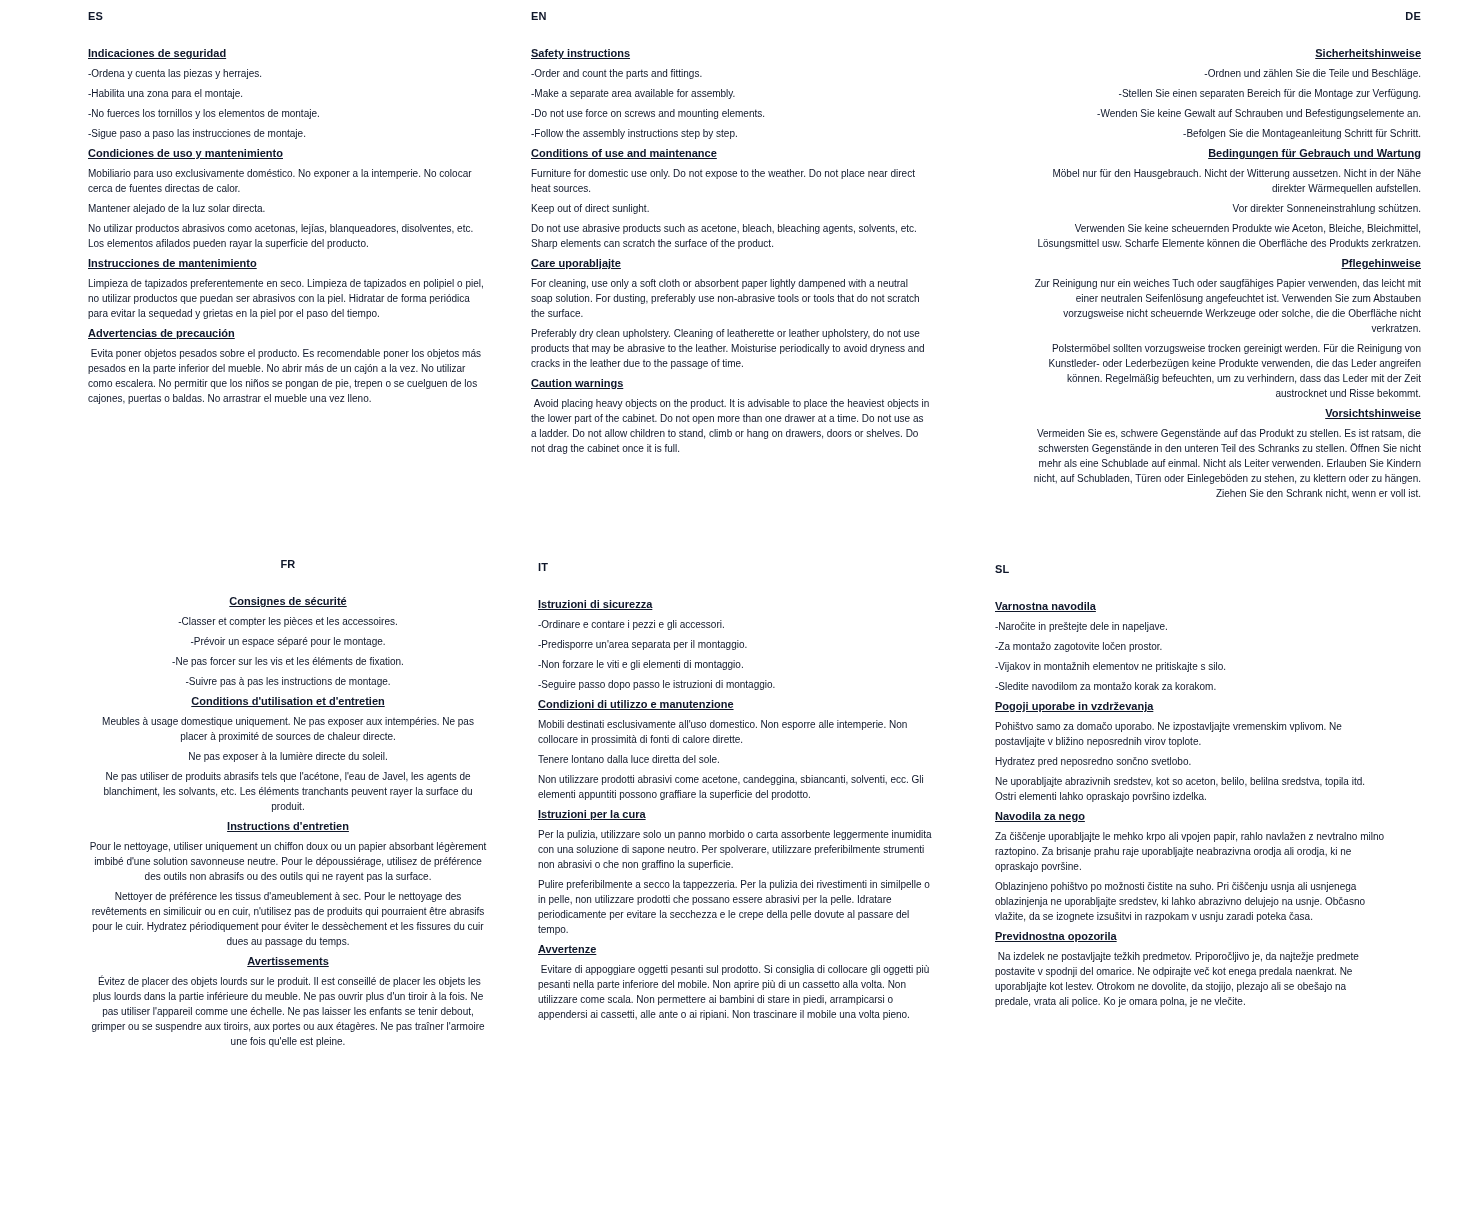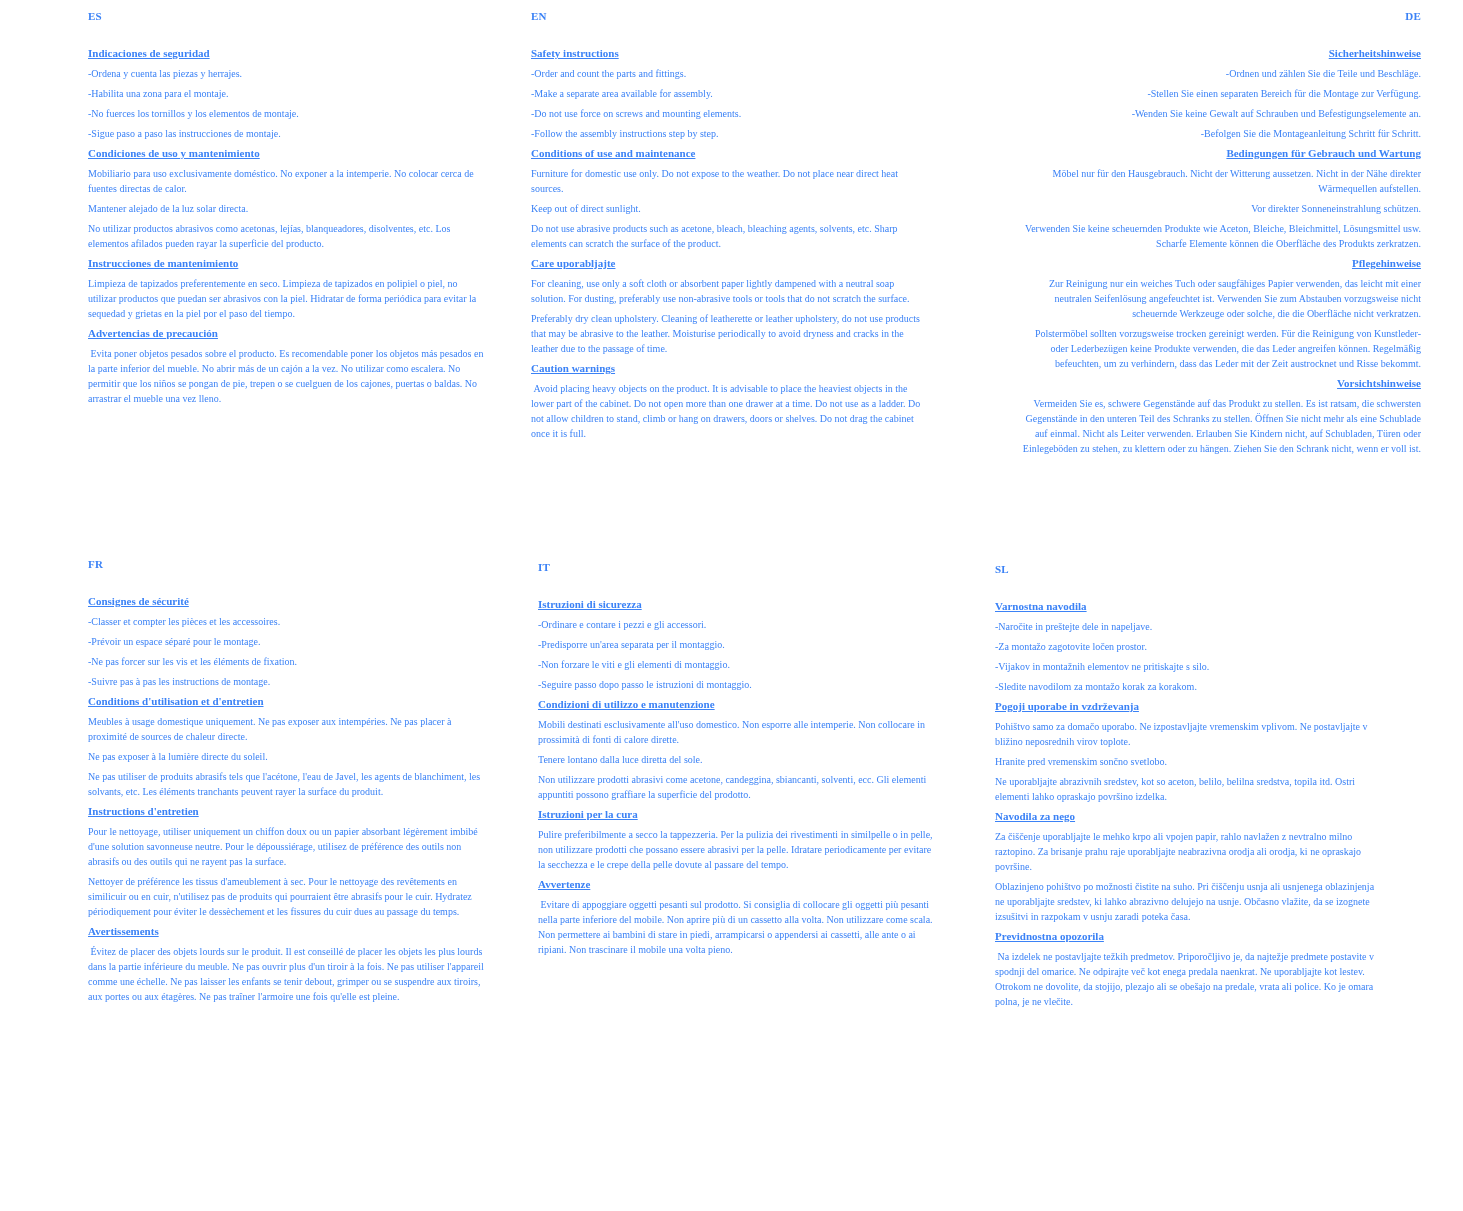--- a/index.html
+++ b/index.html
@@ -2,22 +2,22 @@
 <html><head>
 <meta charset="utf-8">
 <style>
   * { margin: 0; padding: 0; box-sizing: border-box; }
   html, body { background: #ffffff; }
   .page {
     position: relative;
     width: 1463px;
     height: 1211px;
     background: #ffffff;
-    color: #3b82f6;
-    font-family: Liberation Serif, serif;
+    color: #0f172a;
+    font-family: Liberation Sans, sans-serif;
     overflow: hidden;
   }
   .lang-section { position: absolute; }
   .lang-code {
     font-size: 11px;
     font-weight: bold;
     letter-spacing: 0.2px;
     margin-bottom: 24px;
   }
   .blocks h2.heading {
@@ -91,21 +91,21 @@
         <p class="para">Vor direkter Sonneneinstrahlung schützen.</p>
         <p class="para">Verwenden Sie keine scheuernden Produkte wie Aceton, Bleiche, Bleichmittel, Lösungsmittel usw. Scharfe Elemente können die Oberfläche des Produkts zerkratzen.</p>
         <h2 class="heading">Pflegehinweise</h2>
         <p class="para">Zur Reinigung nur ein weiches Tuch oder saugfähiges Papier verwenden, das leicht mit einer neutralen Seifenlösung angefeuchtet ist. Verwenden Sie zum Abstauben vorzugsweise nicht scheuernde Werkzeuge oder solche, die die Oberfläche nicht verkratzen.</p>
         <p class="para">Polstermöbel sollten vorzugsweise trocken gereinigt werden. Für die Reinigung von Kunstleder- oder Lederbezügen keine Produkte verwenden, die das Leder angreifen können. Regelmäßig befeuchten, um zu verhindern, dass das Leder mit der Zeit austrocknet und Risse bekommt.</p>
         <h2 class="heading">Vorsichtshinweise</h2>
         <p class="para"> Vermeiden Sie es, schwere Gegenstände auf das Produkt zu stellen. Es ist ratsam, die schwersten Gegenstände in den unteren Teil des Schranks zu stellen. Öffnen Sie nicht mehr als eine Schublade auf einmal. Nicht als Leiter verwenden. Erlauben Sie Kindern nicht, auf Schubladen, Türen oder Einlegeböden zu stehen, zu klettern oder zu hängen. Ziehen Sie den Schrank nicht, wenn er voll ist.</p>
       </div>
   </section>
 
-  <section class="lang-section" style="left:88px; top:558px; width:400px;">
+  <section class="lang-section" style="left:88px; top:558px; width:400px;text-align:center;">
     <div class="lang-code">FR</div>
     <div class="blocks">
         <h2 class="heading">Consignes de sécurité</h2>
         <p class="para">-Classer et compter les pièces et les accessoires.</p>
         <p class="para">-Prévoir un espace séparé pour le montage.</p>
         <p class="para">-Ne pas forcer sur les vis et les éléments de fixation.</p>
         <p class="para">-Suivre pas à pas les instructions de montage.</p>
         <h2 class="heading">Conditions d'utilisation et d'entretien</h2>
         <p class="para">Meubles à usage domestique uniquement. Ne pas exposer aux intempéries. Ne pas placer à proximité de sources de chaleur directe.</p>
         <p class="para">Ne pas exposer à la lumière directe du soleil.</p>
@@ -124,37 +124,38 @@
         <h2 class="heading">Istruzioni di sicurezza</h2>
         <p class="para">-Ordinare e contare i pezzi e gli accessori.</p>
         <p class="para">-Predisporre un'area separata per il montaggio.</p>
         <p class="para">-Non forzare le viti e gli elementi di montaggio.</p>
         <p class="para">-Seguire passo dopo passo le istruzioni di montaggio.</p>
         <h2 class="heading">Condizioni di utilizzo e manutenzione</h2>
         <p class="para">Mobili destinati esclusivamente all'uso domestico. Non esporre alle intemperie. Non collocare in prossimità di fonti di calore dirette.</p>
         <p class="para">Tenere lontano dalla luce diretta del sole.</p>
         <p class="para">Non utilizzare prodotti abrasivi come acetone, candeggina, sbiancanti, solventi, ecc. Gli elementi appuntiti possono graffiare la superficie del prodotto.</p>
         <h2 class="heading">Istruzioni per la cura</h2>
+        <p class="para">Per la pulizia, utilizzare solo un panno morbido o carta assorbente leggermente inumidita con una soluzione di sapone neutro. Per spolverare, utilizzare preferibilmente strumenti non abrasivi o che non graffino la superficie.</p>
         <p class="para">Pulire preferibilmente a secco la tappezzeria. Per la pulizia dei rivestimenti in similpelle o in pelle, non utilizzare prodotti che possano essere abrasivi per la pelle. Idratare periodicamente per evitare la secchezza e le crepe della pelle dovute al passare del tempo.</p>
         <h2 class="heading">Avvertenze</h2>
         <p class="para"> Evitare di appoggiare oggetti pesanti sul prodotto. Si consiglia di collocare gli oggetti più pesanti nella parte inferiore del mobile. Non aprire più di un cassetto alla volta. Non utilizzare come scala. Non permettere ai bambini di stare in piedi, arrampicarsi o appendersi ai cassetti, alle ante o ai ripiani. Non trascinare il mobile una volta pieno.</p>
       </div>
   </section>
 
   <section class="lang-section" style="left:995px; top:563px; width:390px;">
     <div class="lang-code">SL</div>
     <div class="blocks">
         <h2 class="heading">Varnostna navodila</h2>
         <p class="para">-Naročite in preštejte dele in napeljave.</p>
         <p class="para">-Za montažo zagotovite ločen prostor.</p>
         <p class="para">-Vijakov in montažnih elementov ne pritiskajte s silo.</p>
         <p class="para">-Sledite navodilom za montažo korak za korakom.</p>
         <h2 class="heading">Pogoji uporabe in vzdrževanja</h2>
         <p class="para">Pohištvo samo za domačo uporabo. Ne izpostavljajte vremenskim vplivom. Ne postavljajte v bližino neposrednih virov toplote.</p>
-        <p class="para">Hranite pred vremenskim sončno svetlobo.</p>
+        <p class="para">Hydratez pred neposredno sončno svetlobo.</p>
         <p class="para">Ne uporabljajte abrazivnih sredstev, kot so aceton, belilo, belilna sredstva, topila itd. Ostri elementi lahko opraskajo površino izdelka.</p>
         <h2 class="heading">Navodila za nego</h2>
         <p class="para">Za čiščenje uporabljajte le mehko krpo ali vpojen papir, rahlo navlažen z nevtralno milno raztopino. Za brisanje prahu raje uporabljajte neabrazivna orodja ali orodja, ki ne opraskajo površine.</p>
         <p class="para">Oblazinjeno pohištvo po možnosti čistite na suho. Pri čiščenju usnja ali usnjenega oblazinjenja ne uporabljajte sredstev, ki lahko abrazivno delujejo na usnje. Občasno vlažite, da se izognete izsušitvi in razpokam v usnju zaradi poteka časa.</p>
         <h2 class="heading">Previdnostna opozorila</h2>
         <p class="para"> Na izdelek ne postavljajte težkih predmetov. Priporočljivo je, da najtežje predmete postavite v spodnji del omarice. Ne odpirajte več kot enega predala naenkrat. Ne uporabljajte kot lestev. Otrokom ne dovolite, da stojijo, plezajo ali se obešajo na predale, vrata ali police. Ko je omara polna, je ne vlečite.</p>
       </div>
   </section>
 
 </main>

